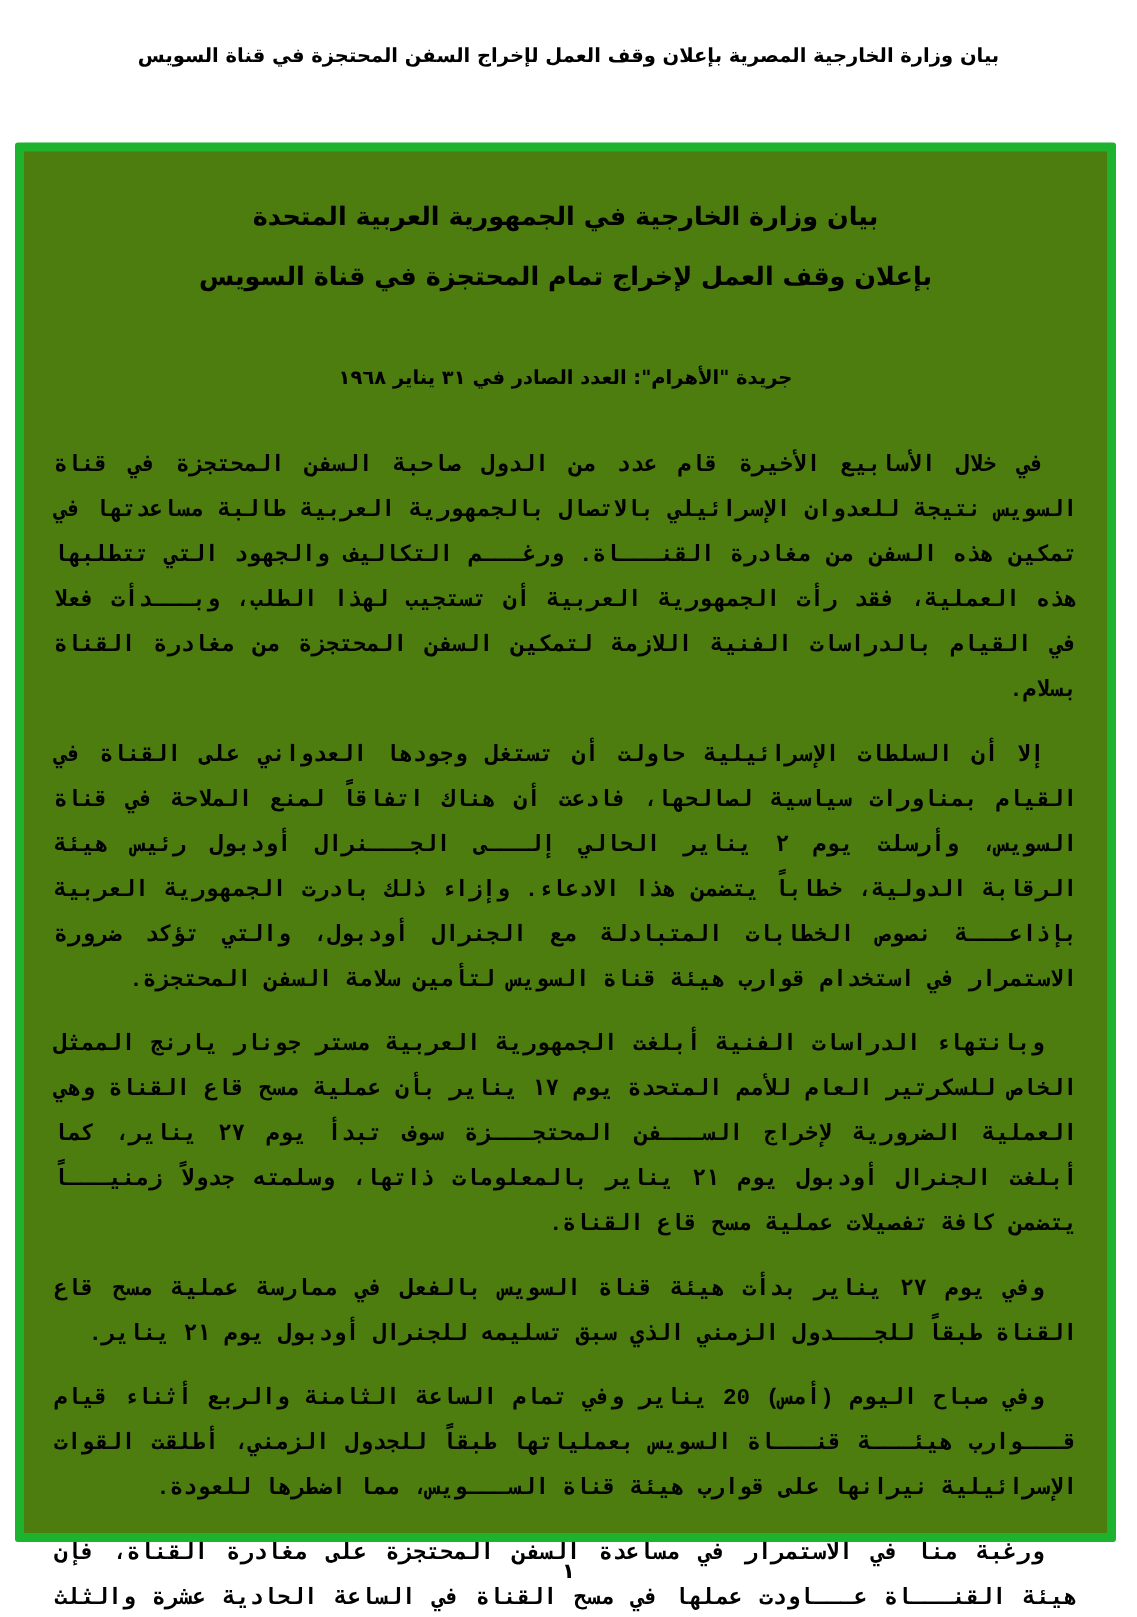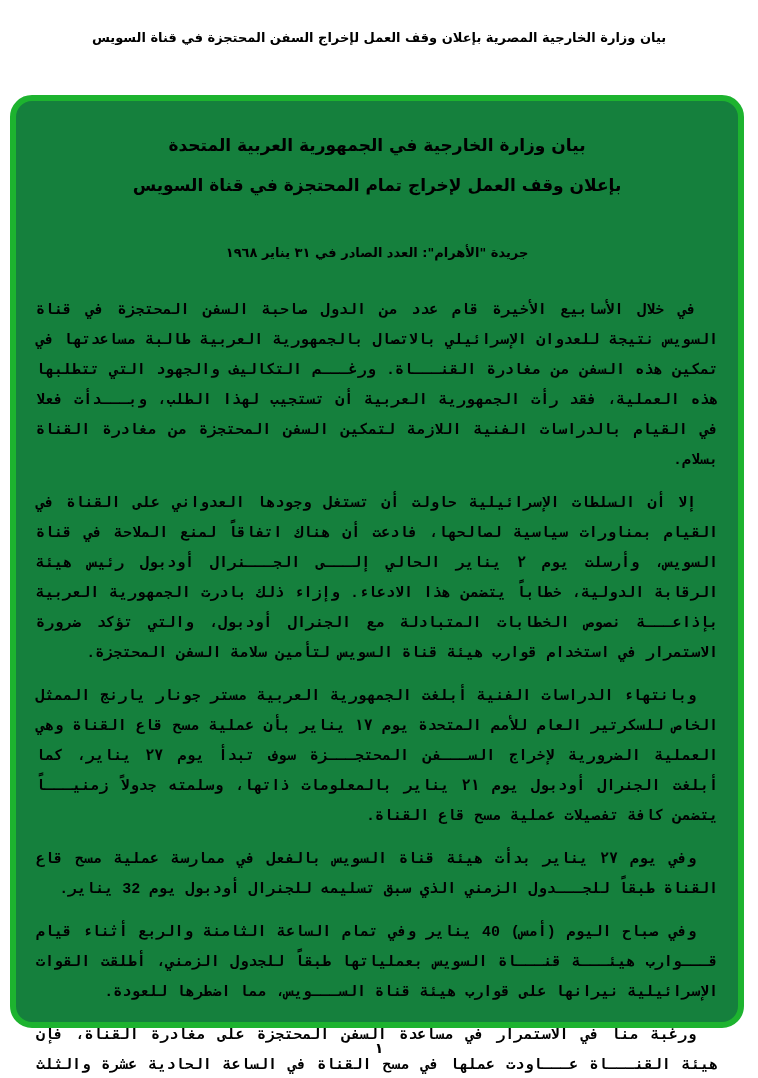--- a/index.html
+++ b/index.html
@@ -28,22 +28,22 @@
     letter-spacing: 0.2px;
   }
   .frame {
     position: absolute;
     left: 10px;
     top: 95px;
     width: 734px;
     height: 933px;
     box-sizing: border-box;
     border: 6px solid #c2410c;
-    border-radius: 22px;
-    background: #15803d;
+    border-radius: 2px;
+    background: #4d7c0f;
   }
   .titles {
     margin-top: 24px;
     text-align: center;
     direction: rtl;
   }
   .title-line {
     margin: 0;
     font-size: 17px;
     font-weight: bold;
@@ -97,22 +97,22 @@
       <h1 class="title-line">بيان وزارة الخارجية في الجمهورية العربية المتحدة</h1>
       <h1 class="title-line">بإعلان وقف العمل لإخراج تمام المحتجزة في قناة السويس</h1>
     </div>
 
     <div class="source-line">جريدة "الأهرام": العدد الصادر في ٣١ يناير ١٩٦٨</div>
 
     <div class="body-text">
       <p>في خلال الأسابيع الأخيرة قام عدد من الدول صاحبة السفن المحتجزة في قناة السويس نتيجة للعدوان الإسرائيلي بالاتصال بالجمهورية العربية طالبة مساعدتها في تمكين هذه السفن من مغادرة القنـــاة. ورغـــم التكاليف والجهود التي تتطلبها هذه العملية، فقد رأت الجمهورية العربية أن تستجيب لهذا الطلب، وبـــدأت فعلا في القيام بالدراسات الفنية اللازمة لتمكين السفن المحتجزة من مغادرة القناة بسلام.</p>
       <p>إلا أن السلطات الإسرائيلية حاولت أن تستغل وجودها العدواني على القناة في القيام بمناورات سياسية لصالحها، فادعت أن هناك اتفاقاً لمنع الملاحة في قناة السويس، وأرسلت يوم ٢ يناير الحالي إلـــى الجـــنرال أودبول رئيس هيئة الرقابة الدولية، خطاباً يتضمن هذا الادعاء. وإزاء ذلك بادرت الجمهورية العربية بإذاعـــة نصوص الخطابات المتبادلة مع الجنرال أودبول، والتي تؤكد ضرورة الاستمرار في استخدام قوارب هيئة قناة السويس لتأمين سلامة السفن المحتجزة.</p>
       <p>وبانتهاء الدراسات الفنية أبلغت الجمهورية العربية مستر جونار يارنج الممثل الخاص للسكرتير العام للأمم المتحدة يوم ١٧ يناير بأن عملية مسح قاع القناة وهي العملية الضرورية لإخراج الســـفن المحتجـــزة سوف تبدأ يوم ٢٧ يناير، كما أبلغت الجنرال أودبول يوم ٢١ يناير بالمعلومات ذاتها، وسلمته جدولاً زمنيـــاً يتضمن كافة تفصيلات عملية مسح قاع القناة.</p>
-      <p>وفي يوم ٢٧ يناير بدأت هيئة قناة السويس بالفعل في ممارسة عملية مسح قاع القناة طبقاً للجـــدول الزمني الذي سبق تسليمه للجنرال أودبول يوم 32 يناير.</p>
-      <p>وفي صباح اليوم (أمس) 40 يناير وفي تمام الساعة الثامنة والربع أثناء قيام قـــوارب هيئـــة قنـــاة السويس بعملياتها طبقاً للجدول الزمني، أطلقت القوات الإسرائيلية نيرانها على قوارب هيئة قناة الســـويس، مما اضطرها للعودة.</p>
+      <p>وفي يوم ٢٧ يناير بدأت هيئة قناة السويس بالفعل في ممارسة عملية مسح قاع القناة طبقاً للجـــدول الزمني الذي سبق تسليمه للجنرال أودبول يوم ٢١ يناير.</p>
+      <p>وفي صباح اليوم (أمس) 20 يناير وفي تمام الساعة الثامنة والربع أثناء قيام قـــوارب هيئـــة قنـــاة السويس بعملياتها طبقاً للجدول الزمني، أطلقت القوات الإسرائيلية نيرانها على قوارب هيئة قناة الســـويس، مما اضطرها للعودة.</p>
       <p>ورغبة منا في الاستمرار في مساعدة السفن المحتجزة على مغادرة القناة، فإن هيئة القنـــاة عـــاودت عملها في مسح القناة في الساعة الحادية عشرة والثلث قبل الظهر، إلا أن العربية الإسرائيلية عاودت إطـــلاق</p>
     </div>
 
   </div>
 
   <div class="page-number">١</div>
 
 </div>
 
 </body></html>

